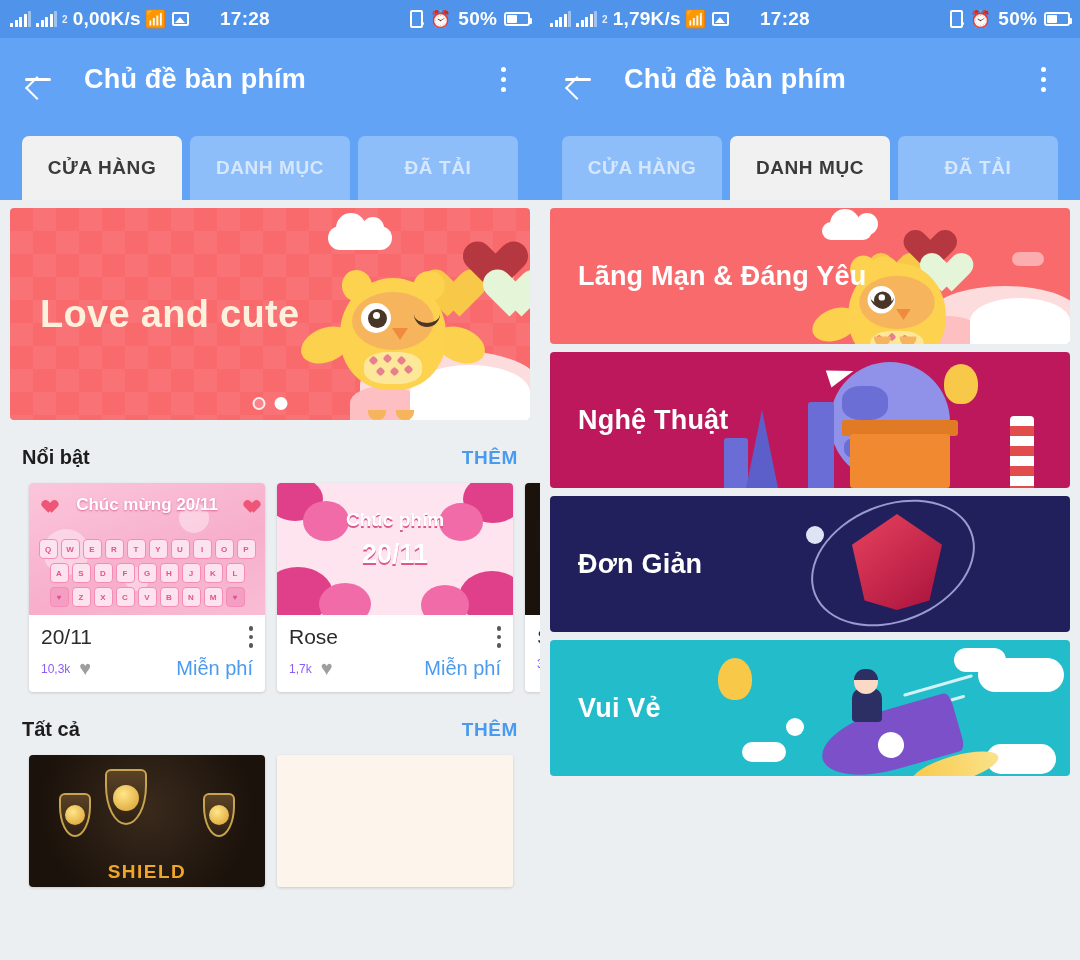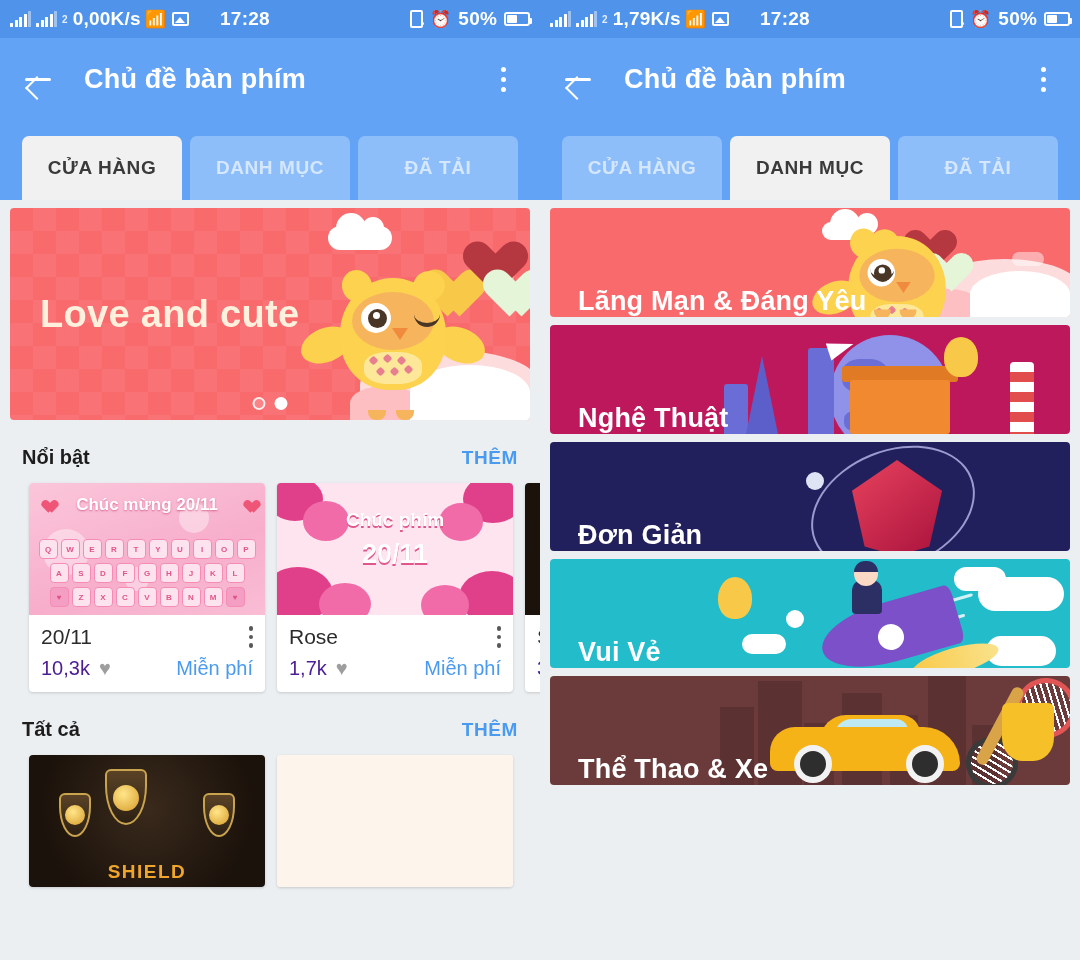--- a/index.html
+++ b/index.html
@@ -127,21 +127,21 @@
   
   .card-row{display:flex;gap:12px;padding:0 29px;}
   .card{width:236px;flex:0 0 236px;background:#fff;border-radius:4px;overflow:hidden;box-shadow:0 1px 3px rgba(0,0,0,.16);cursor:pointer;}
   .card .thumb{height:132px;position:relative;overflow:hidden;}
   .card .meta{padding:10px 12px 12px;}
   .meta-top{display:flex;align-items:center;}
   .meta-name{font-size:21px;color:#2b2b2b;}
   .meta-kebab{margin-left:auto;display:flex;flex-direction:column;gap:4px;align-items:center;cursor:pointer;}
   .meta-kebab span{width:4.5px;height:4.5px;border-radius:50%;background:#585858;}
   .meta-bot{display:flex;align-items:center;margin-top:8px;}
-  .meta-likes{font-size:20px;color:#4c1d95;}
+  .meta-likes{font-size:12px;color:#8b5cf6;}
   .heart{margin-left:9px;color:#9e9e9e;font-size:20px;}
   .meta-price{margin-left:auto;font-size:20px;color:#4a9bef;}
 
   
   .t-pink{background:linear-gradient(160deg,#fbc6da,#f7aecb 60%,#f9bdd4);}
   .t-pink .hb{position:absolute;border-radius:50%;background:rgba(255,255,255,.4);}
   .t-pink .ttl{position:absolute;top:12px;left:0;right:0;text-align:center;color:#fff;font-size:17px;font-weight:700;text-shadow:0 1px 2px rgba(210,80,130,.8);}
   .t-pink .hrtL,.t-pink .hrtR{position:absolute;top:12px;width:14px;height:13px;}
   .t-pink .hrtL{left:10px;} .t-pink .hrtR{right:10px;}
   .t-pink .hrtL:before,.t-pink .hrtL:after,.t-pink .hrtR:before,.t-pink .hrtR:after{
@@ -171,21 +171,21 @@
   .t-dream .hill{position:absolute;border-radius:50% 50% 0 0;background:#7ac53f;}
   .t-dream .tree{position:absolute;border-radius:50%;background:#86d34a;}
   .t-dream .sign{position:absolute;background:#d39a4e;border:2px solid #a86f2f;border-radius:2px;}
   .t-dream .blob{position:absolute;width:34px;height:30px;background:#e8405c;border-radius:50% 50% 45% 45%;}
 
   
   .t-light{background:#fdf4ec;}
 
   
   .cat-list{padding:8px 10px 0;display:flex;flex-direction:column;gap:8px;}
-  .cat{height:109px;border-radius:4px;position:relative;overflow:hidden;cursor:pointer;display:flex;align-items:flex-end;}
+  .cat{height:136px;border-radius:4px;position:relative;overflow:hidden;cursor:pointer;display:flex;align-items:center;}
   .cat .label{position:relative;z-index:3;color:#fff;font-size:27px;font-weight:600;padding-left:28px;letter-spacing:.2px;}
   .cat .art{position:absolute;inset:0;z-index:1;}
 
   
   .c-rom{background:#f96a6d;}
   .c-rom .owl2{position:absolute;right:150px;bottom:2px;width:100px;height:108px;transform:scale(.92);transform-origin:bottom right;}
   
   .c-art{background:#be185d;}
   .c-art .globe{position:absolute;right:120px;top:10px;width:120px;height:120px;border-radius:50%;background:#8f92e8;}
   .c-art .cont{position:absolute;border-radius:40%;background:#6b6ed4;}
@@ -600,40 +600,18 @@
             <div class="rocket"></div>
             <div class="porth"></div>
             <div class="man"></div>
             <div class="head"></div>
             <div class="hair"></div>
             <div class="bal2"></div>
           </div>
           <div class="label">Vui Vẻ</div>
         </div>
 
-        <div class="cat c-sport">
-          <div class="art">
-            <div class="bld" style="width:34px;height:78px;right:316px;"></div>
-            <div class="bld" style="width:44px;height:104px;right:268px;"></div>
-            <div class="bld" style="width:30px;height:62px;right:236px;"></div>
-            <div class="bld" style="width:40px;height:92px;right:188px;"></div>
-            <div class="bld" style="width:28px;height:70px;right:152px;"></div>
-            <div class="bld" style="width:38px;height:110px;right:104px;"></div>
-            <div class="bld" style="width:26px;height:60px;right:72px;"></div>
-            <div class="cabin"></div>
-            <div class="win"></div>
-            <div class="car"></div>
-            <div class="wheel" style="right:238px;"></div>
-            <div class="wheel" style="right:126px;"></div>
-            <div class="racket" style="width:60px;height:60px;right:-6px;top:2px;transform:rotate(28deg);"></div>
-            <div class="racket" style="width:52px;height:52px;right:52px;bottom:-4px;border-color:#3a3a3a;transform:rotate(-14deg);"></div>
-            <div class="bat"></div>
-            <div class="trophy"></div>
-
-          </div>
-          <div class="label">Thể Thao &amp; Xe</div>
-        </div>
 
       </div>
     </div>
   </div>
 
 </div>
 
 </body></html>

